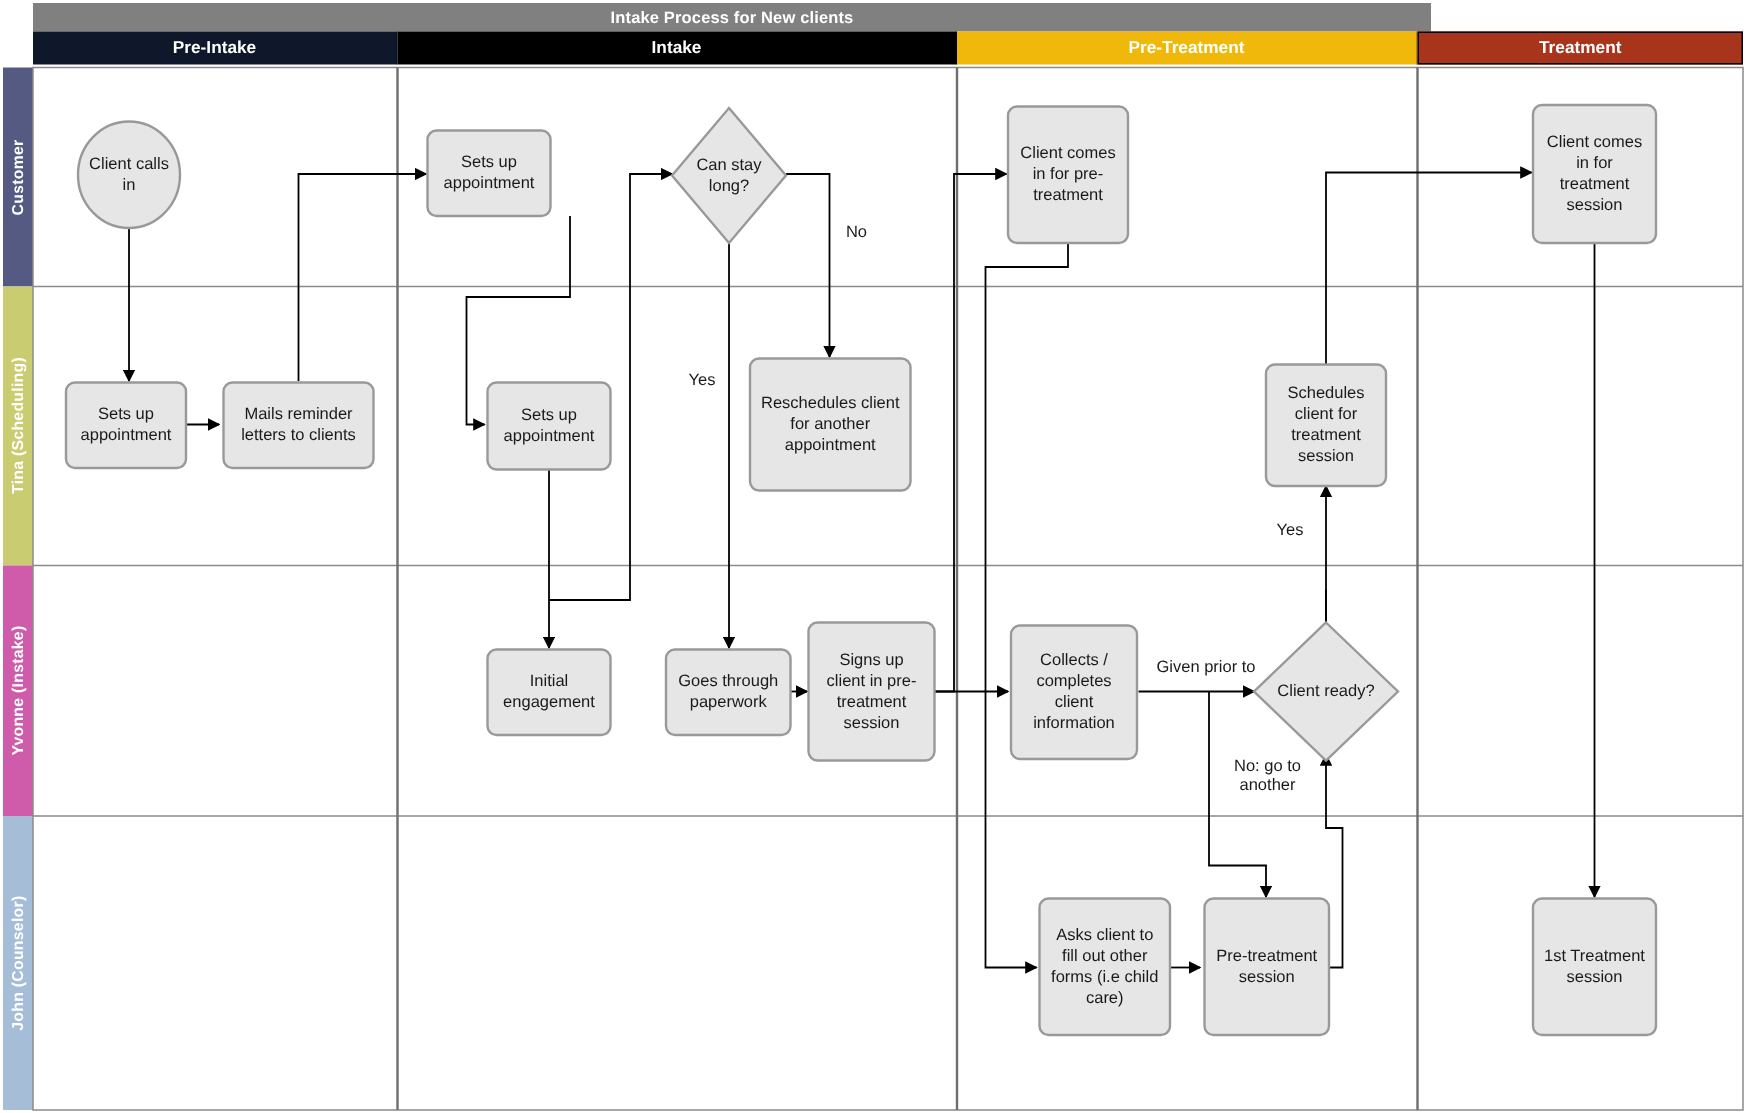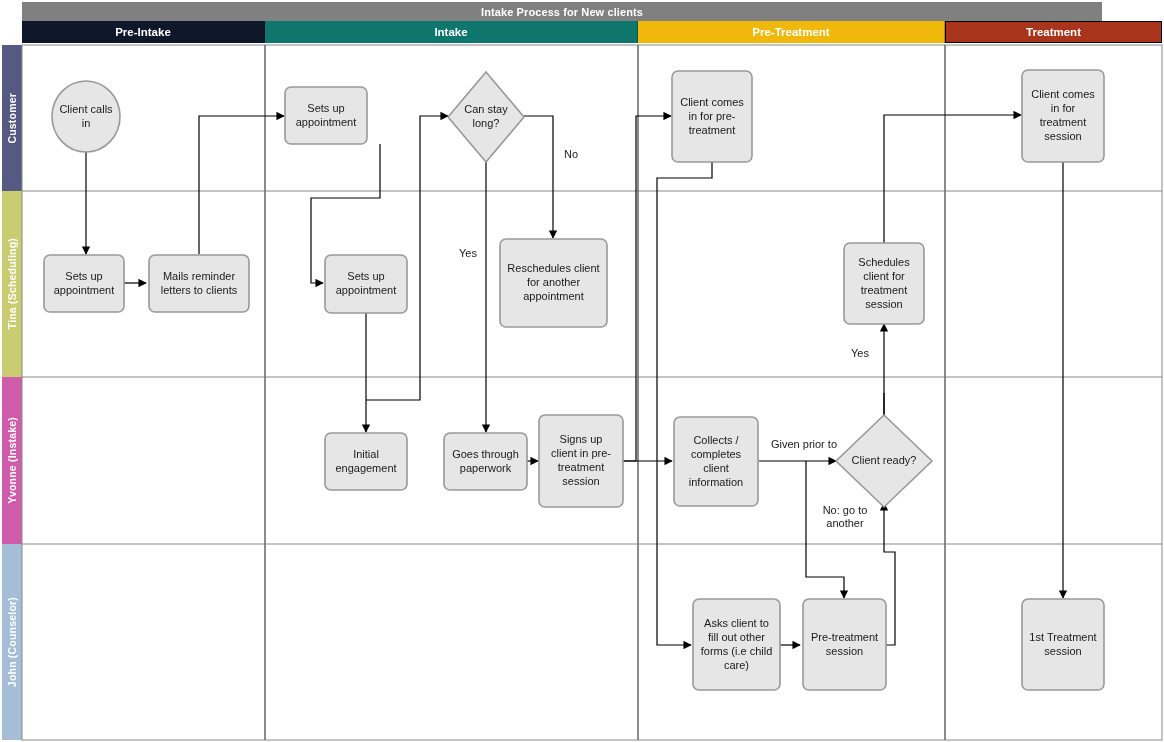--- a/index.html
+++ b/index.html
@@ -12,21 +12,21 @@
     position: relative;
     width: 1164px;
     height: 742px;
     background: #ffffff;
     overflow: hidden;
   }
   
   .title-bar {
     position: absolute;
     left: 22px; top: 2px;
-    width: 1080px; height: 19px;
+    width: 932px; height: 19px;
     background: #808080;
     color: #ffffff;
     font-size: 11px;
     font-weight: bold;
     display: flex;
     align-items: center;
     justify-content: center;
     letter-spacing: .1px;
   }
   
@@ -90,21 +90,21 @@
 <div id="canvas">
 
   <div class="title-bar">
     <span>Intake Process for New clients</span>
   </div>
 
   <div id="phase-band">
       <div class="phase" style="left: 22px; width: 243px; background: #0f172a;">
         <span>Pre-Intake</span>
       </div>
-      <div class="phase" style="left: 265px; width: 373px; background: #0f766e;">
+      <div class="phase" style="left: 265px; width: 373px; background: #000000;">
         <span>Intake</span>
       </div>
       <div class="phase" style="left: 638px; width: 307px; background: rgb(239, 184, 11);">
         <span>Pre-Treatment</span>
       </div>
       <div class="phase last" style="left: 945px; width: 217px; background: rgb(168, 53, 27);">
         <span>Treatment</span>
       </div>
     </div>
 

